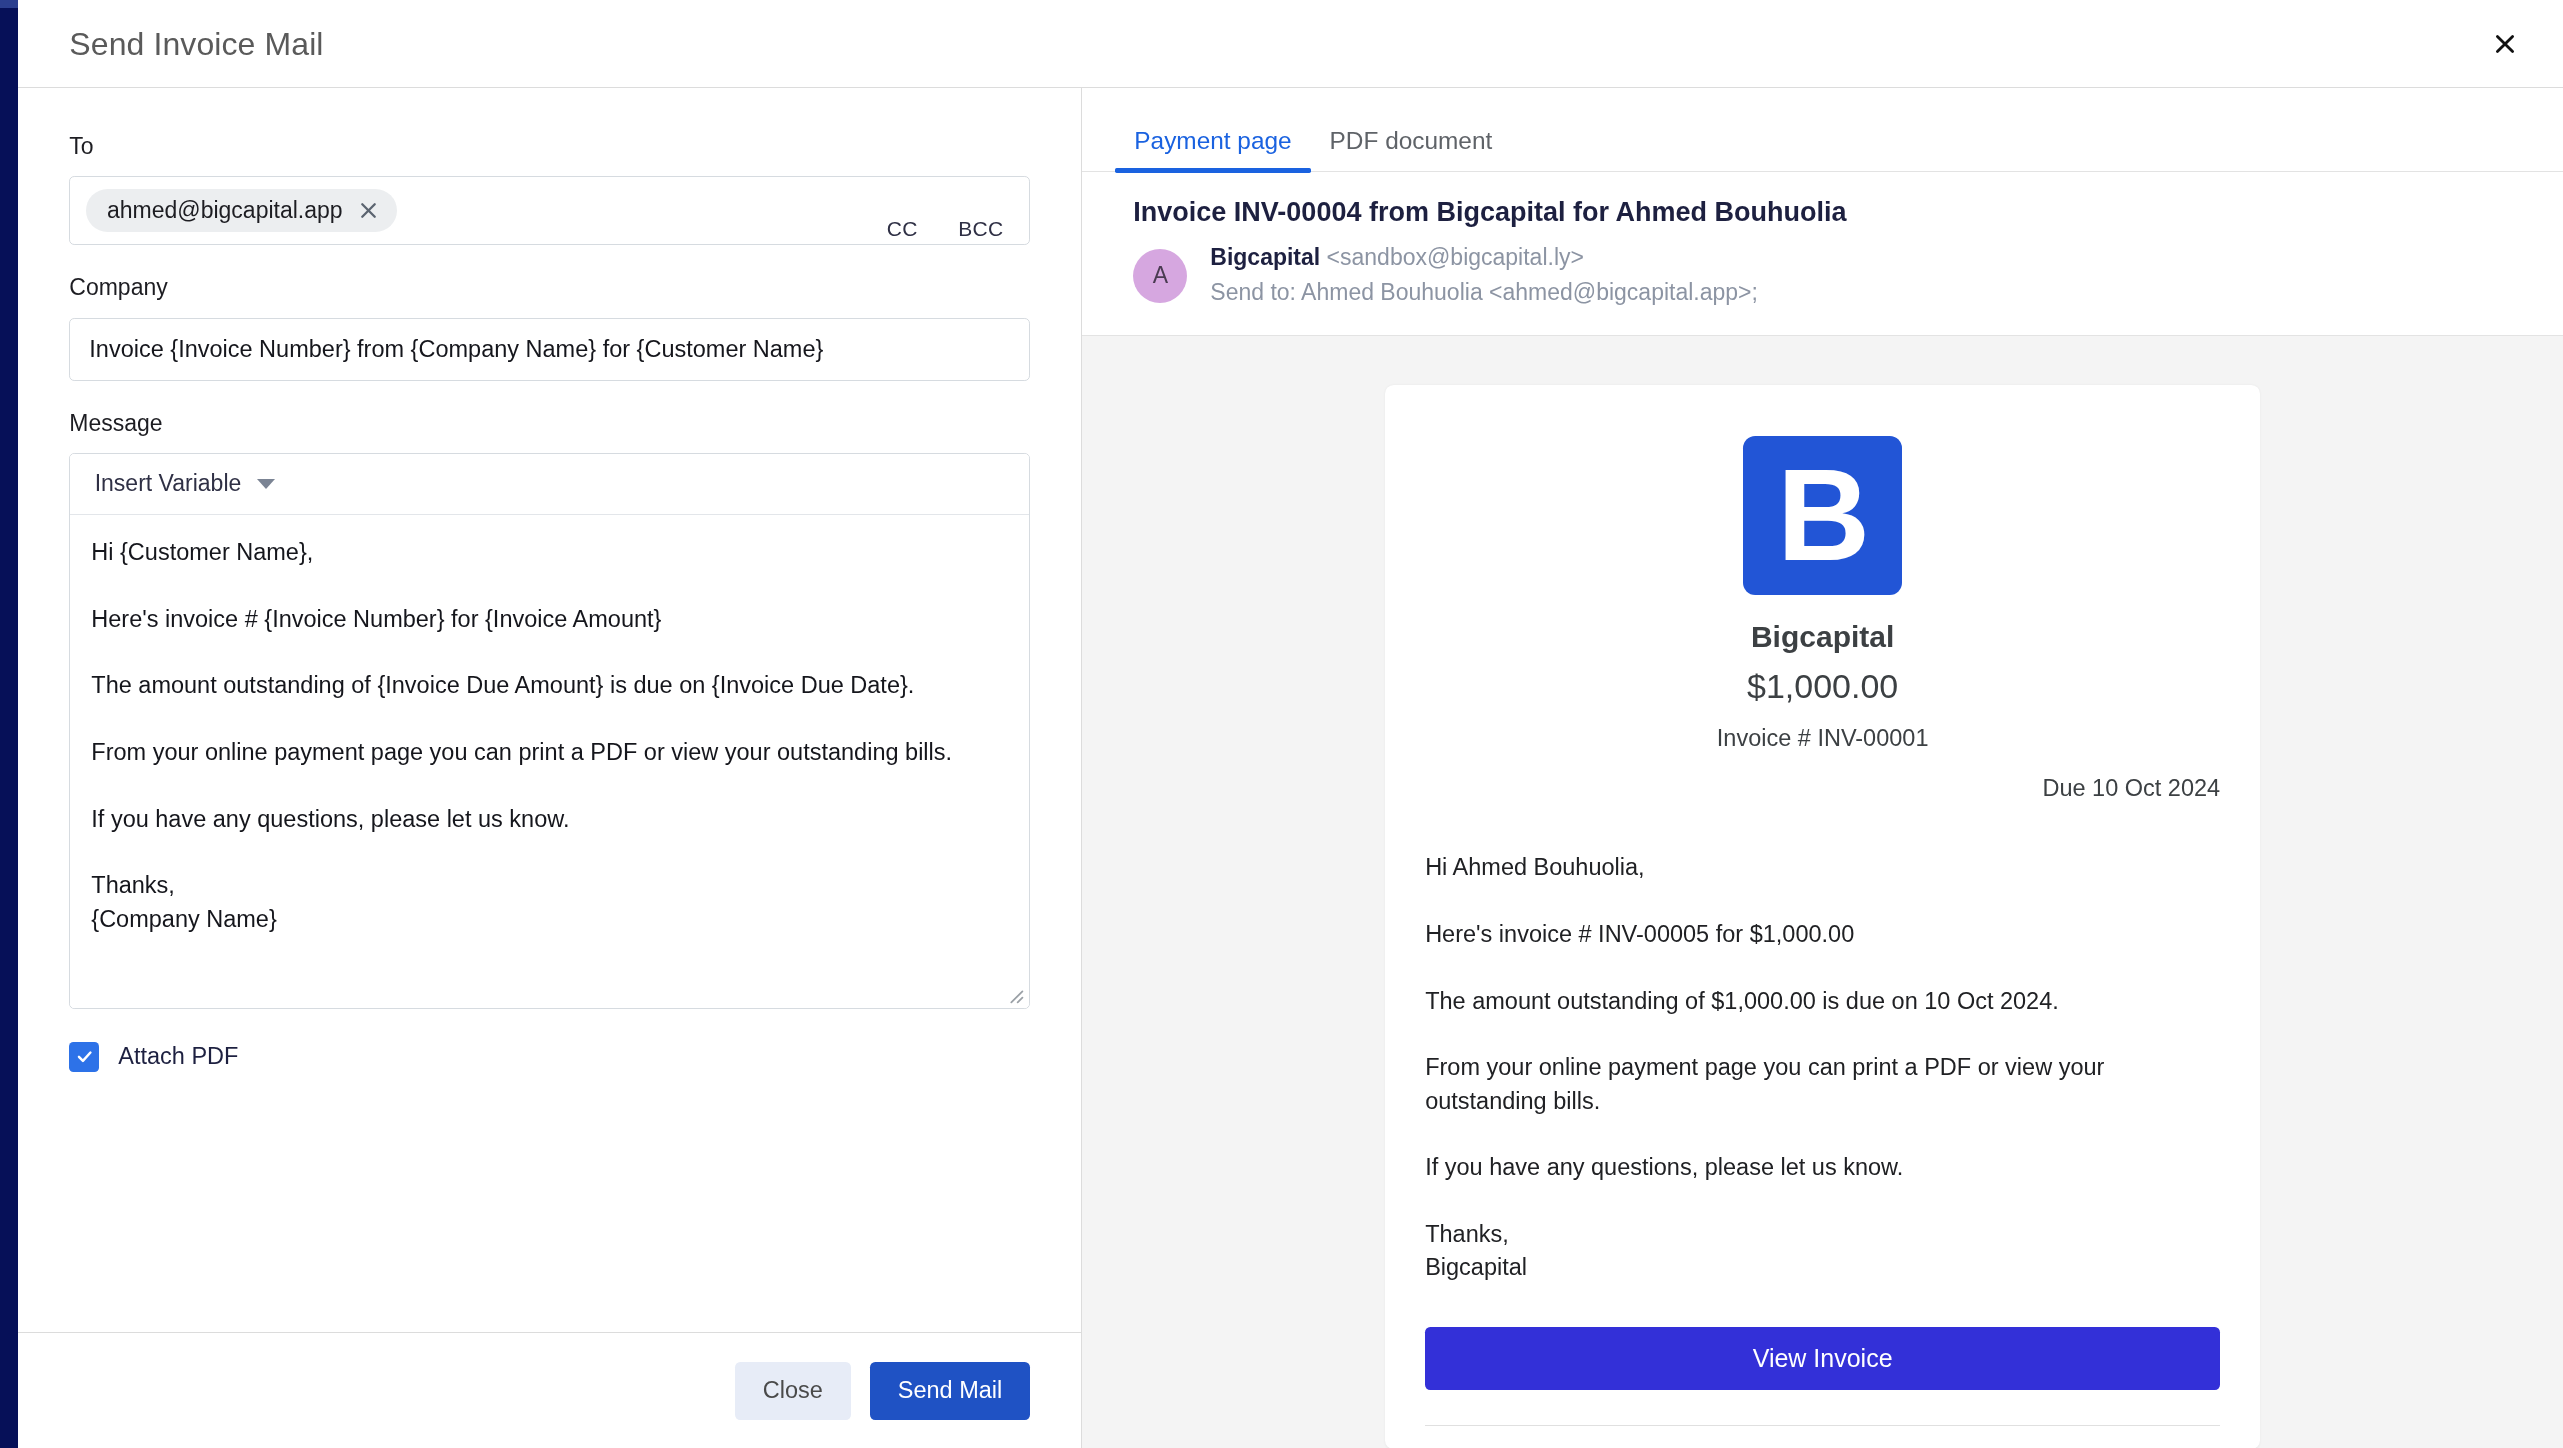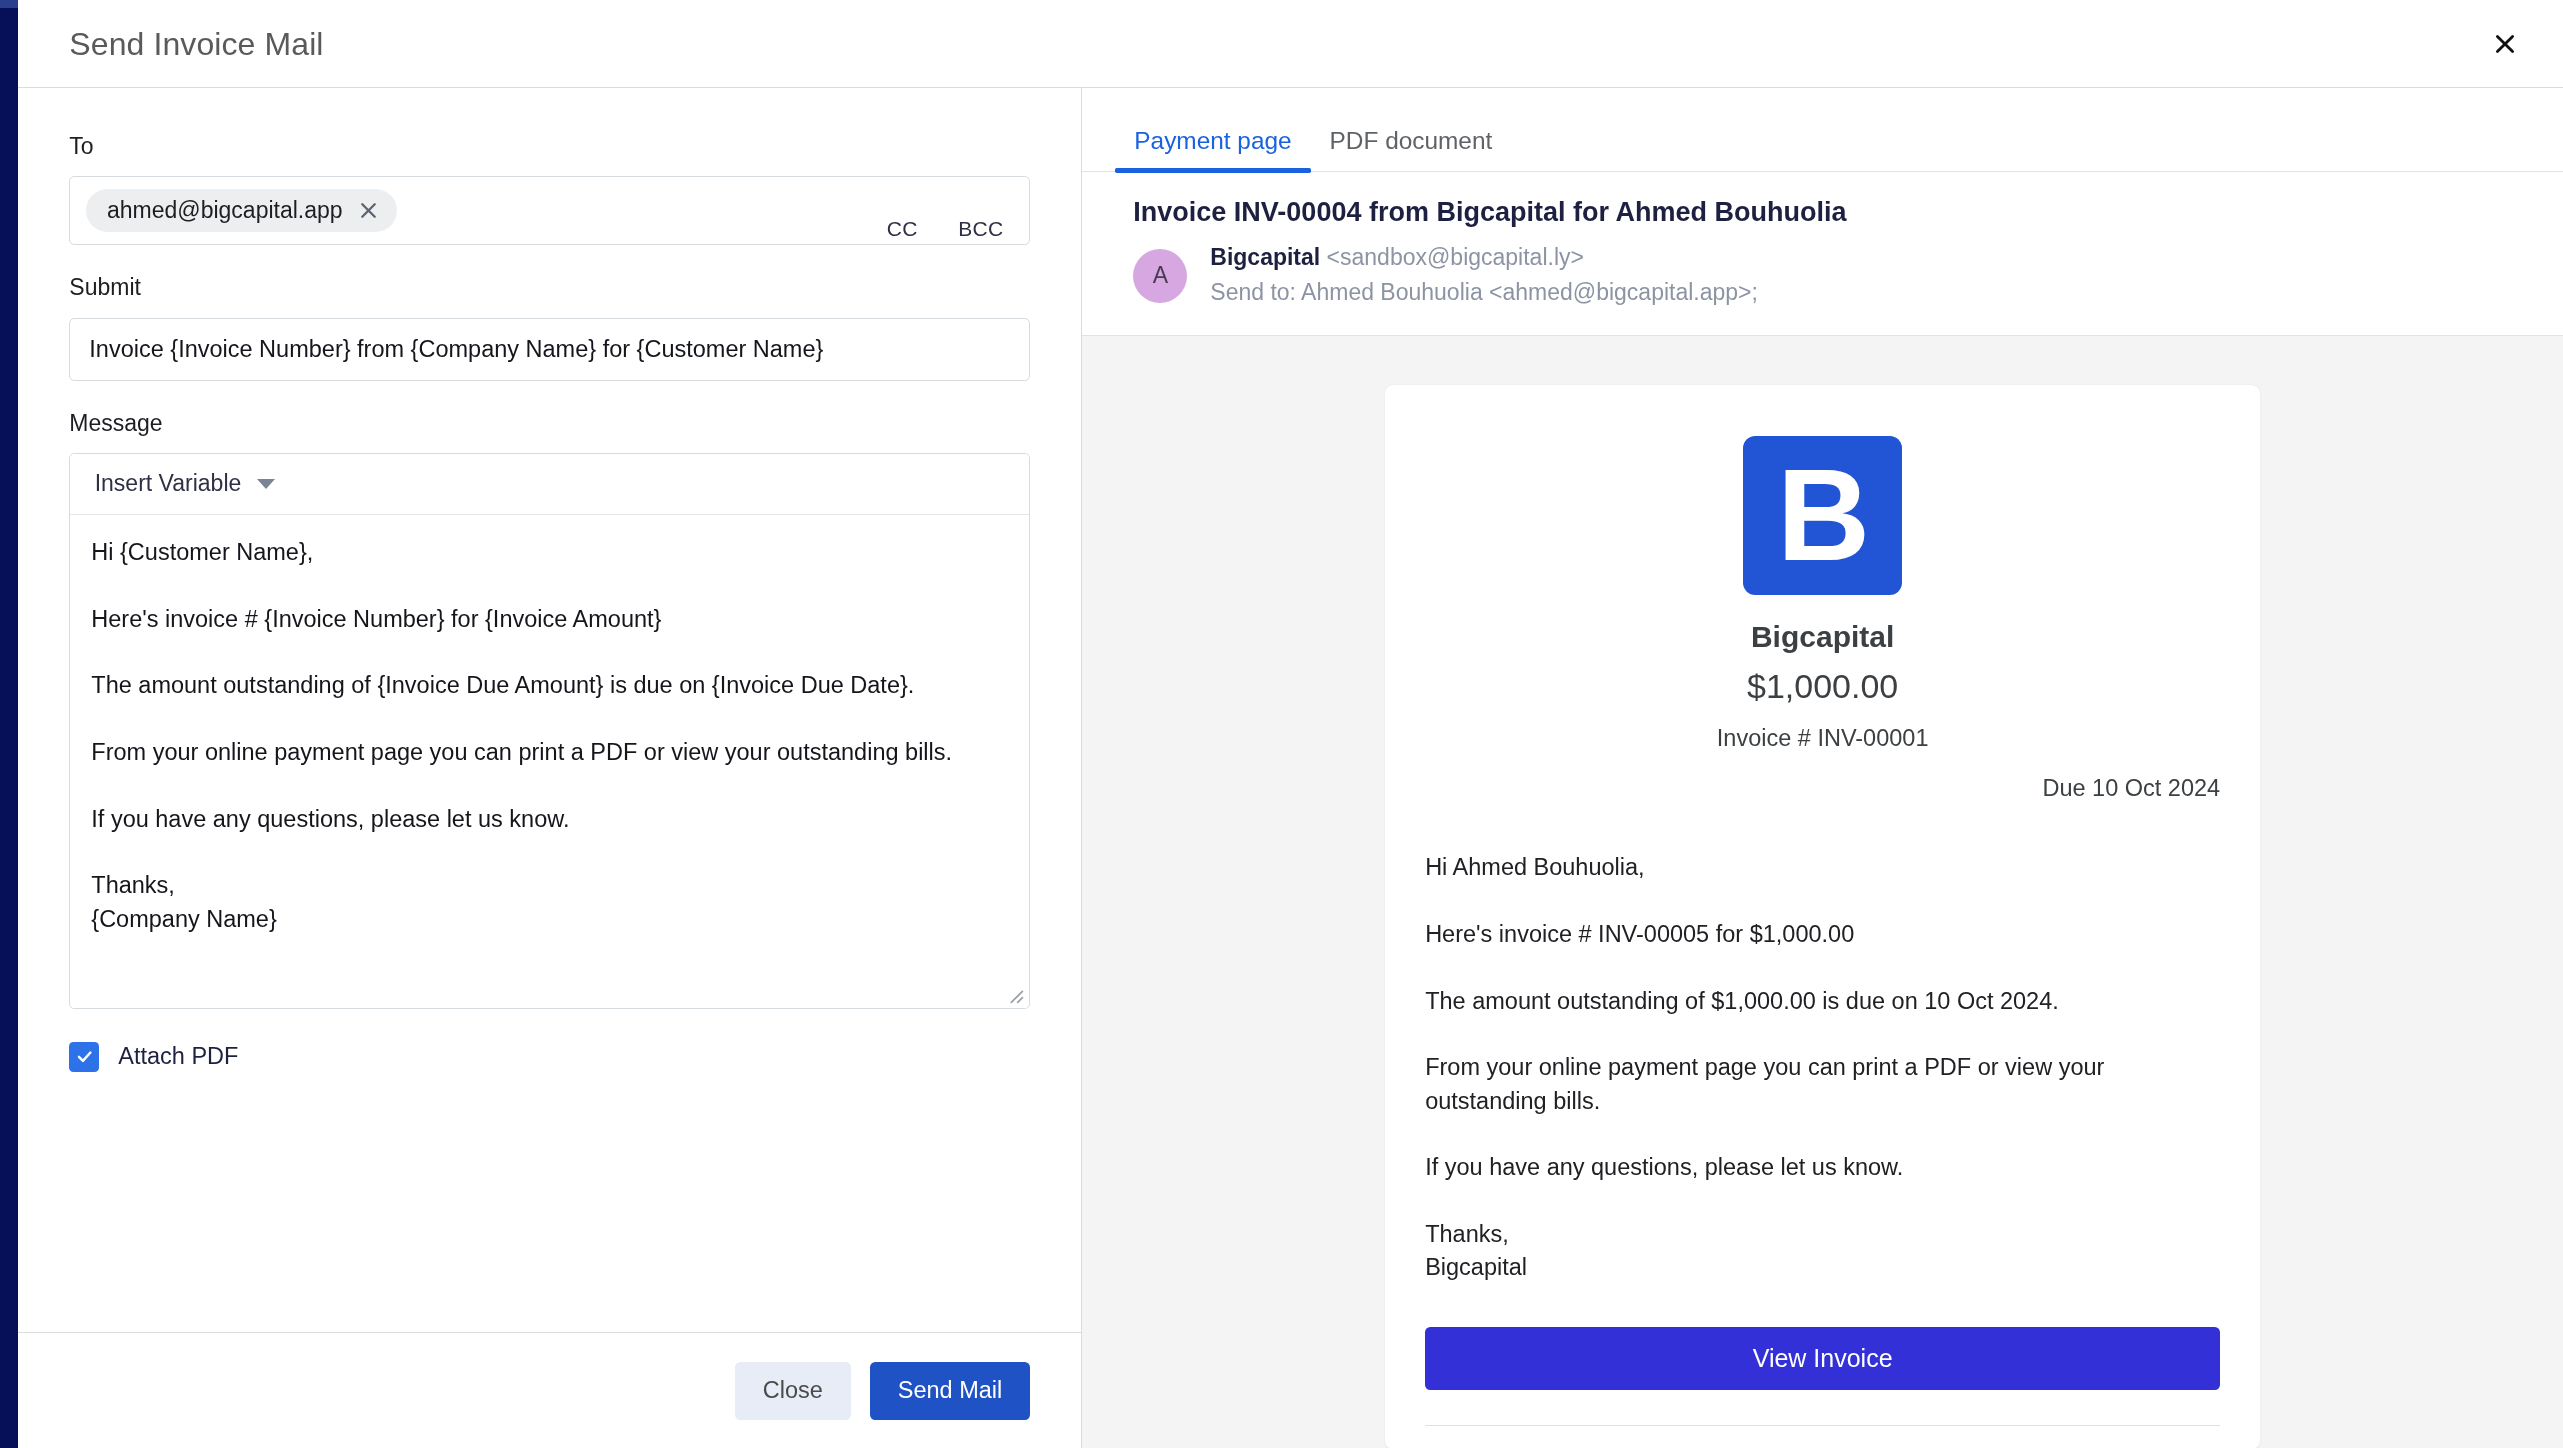--- a/index.html
+++ b/index.html
@@ -497,21 +497,21 @@
               </span>
               <span class="tags-spacer"></span>
               <span class="ccbcc">
                 <button class="ccbcc-btn">CC</button>
                 <button class="ccbcc-btn">BCC</button>
               </span>
             </div>
           </div>
 
           <div class="field-group">
-            <label class="field-label">Submit</label>
+            <label class="field-label">Company</label>
             <input class="text-input" type="text" value="Invoice {Invoice Number} from {Company Name} for {Customer Name}" style="">
           </div>
 
           <div class="field-group">
             <label class="field-label">Message</label>
             <div class="message-box">
               <div class="message-toolbar">
                 <button class="insert-var">
                   <span>Insert Variable</span>
                   <span class="caret-down"></span>

